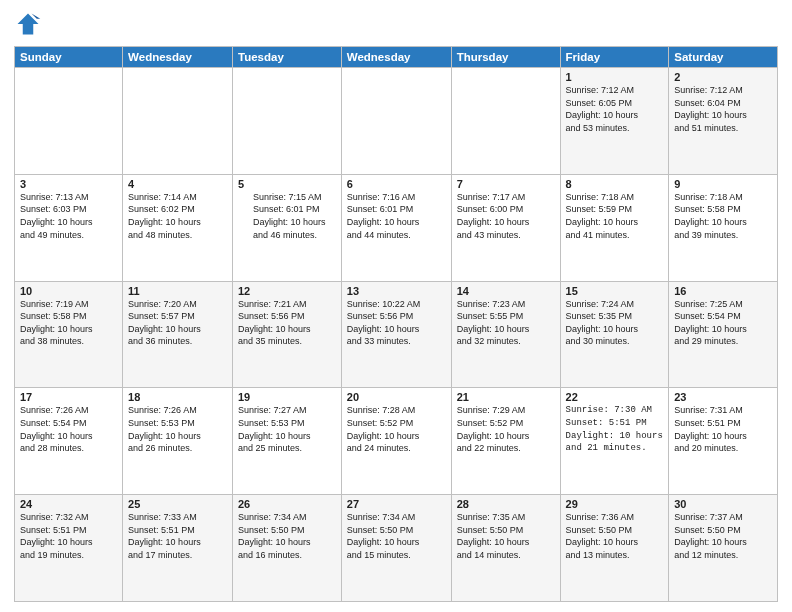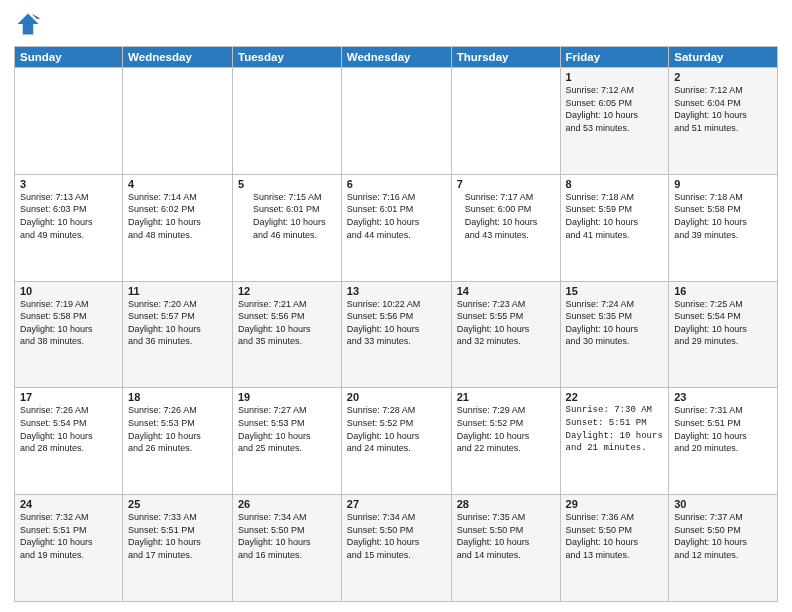--- a/index.html
+++ b/index.html
@@ -182,21 +182,21 @@
           </td>
           <td>
             <span class="day-num">6</span>
             <div class="day-info" style="white-space: pre-line;">Sunrise: 7:16 AM
 Sunset: 6:01 PM
 Daylight: 10 hours
 and 44 minutes.</div>
           </td>
           <td>
             <span class="day-num">7</span>
-            <div class="day-info" style="white-space: pre-line; margin-left: 8px;">Sunrise: 7:17 AM
+            <div class="day-info" style="white-space: pre-line;">Sunrise: 7:17 AM
 Sunset: 6:00 PM
 Daylight: 10 hours
 and 43 minutes.</div>
           </td>
           <td>
             <span class="day-num">8</span>
             <div class="day-info" style="white-space: pre-line;">Sunrise: 7:18 AM
 Sunset: 5:59 PM
 Daylight: 10 hours
 and 41 minutes.</div>

